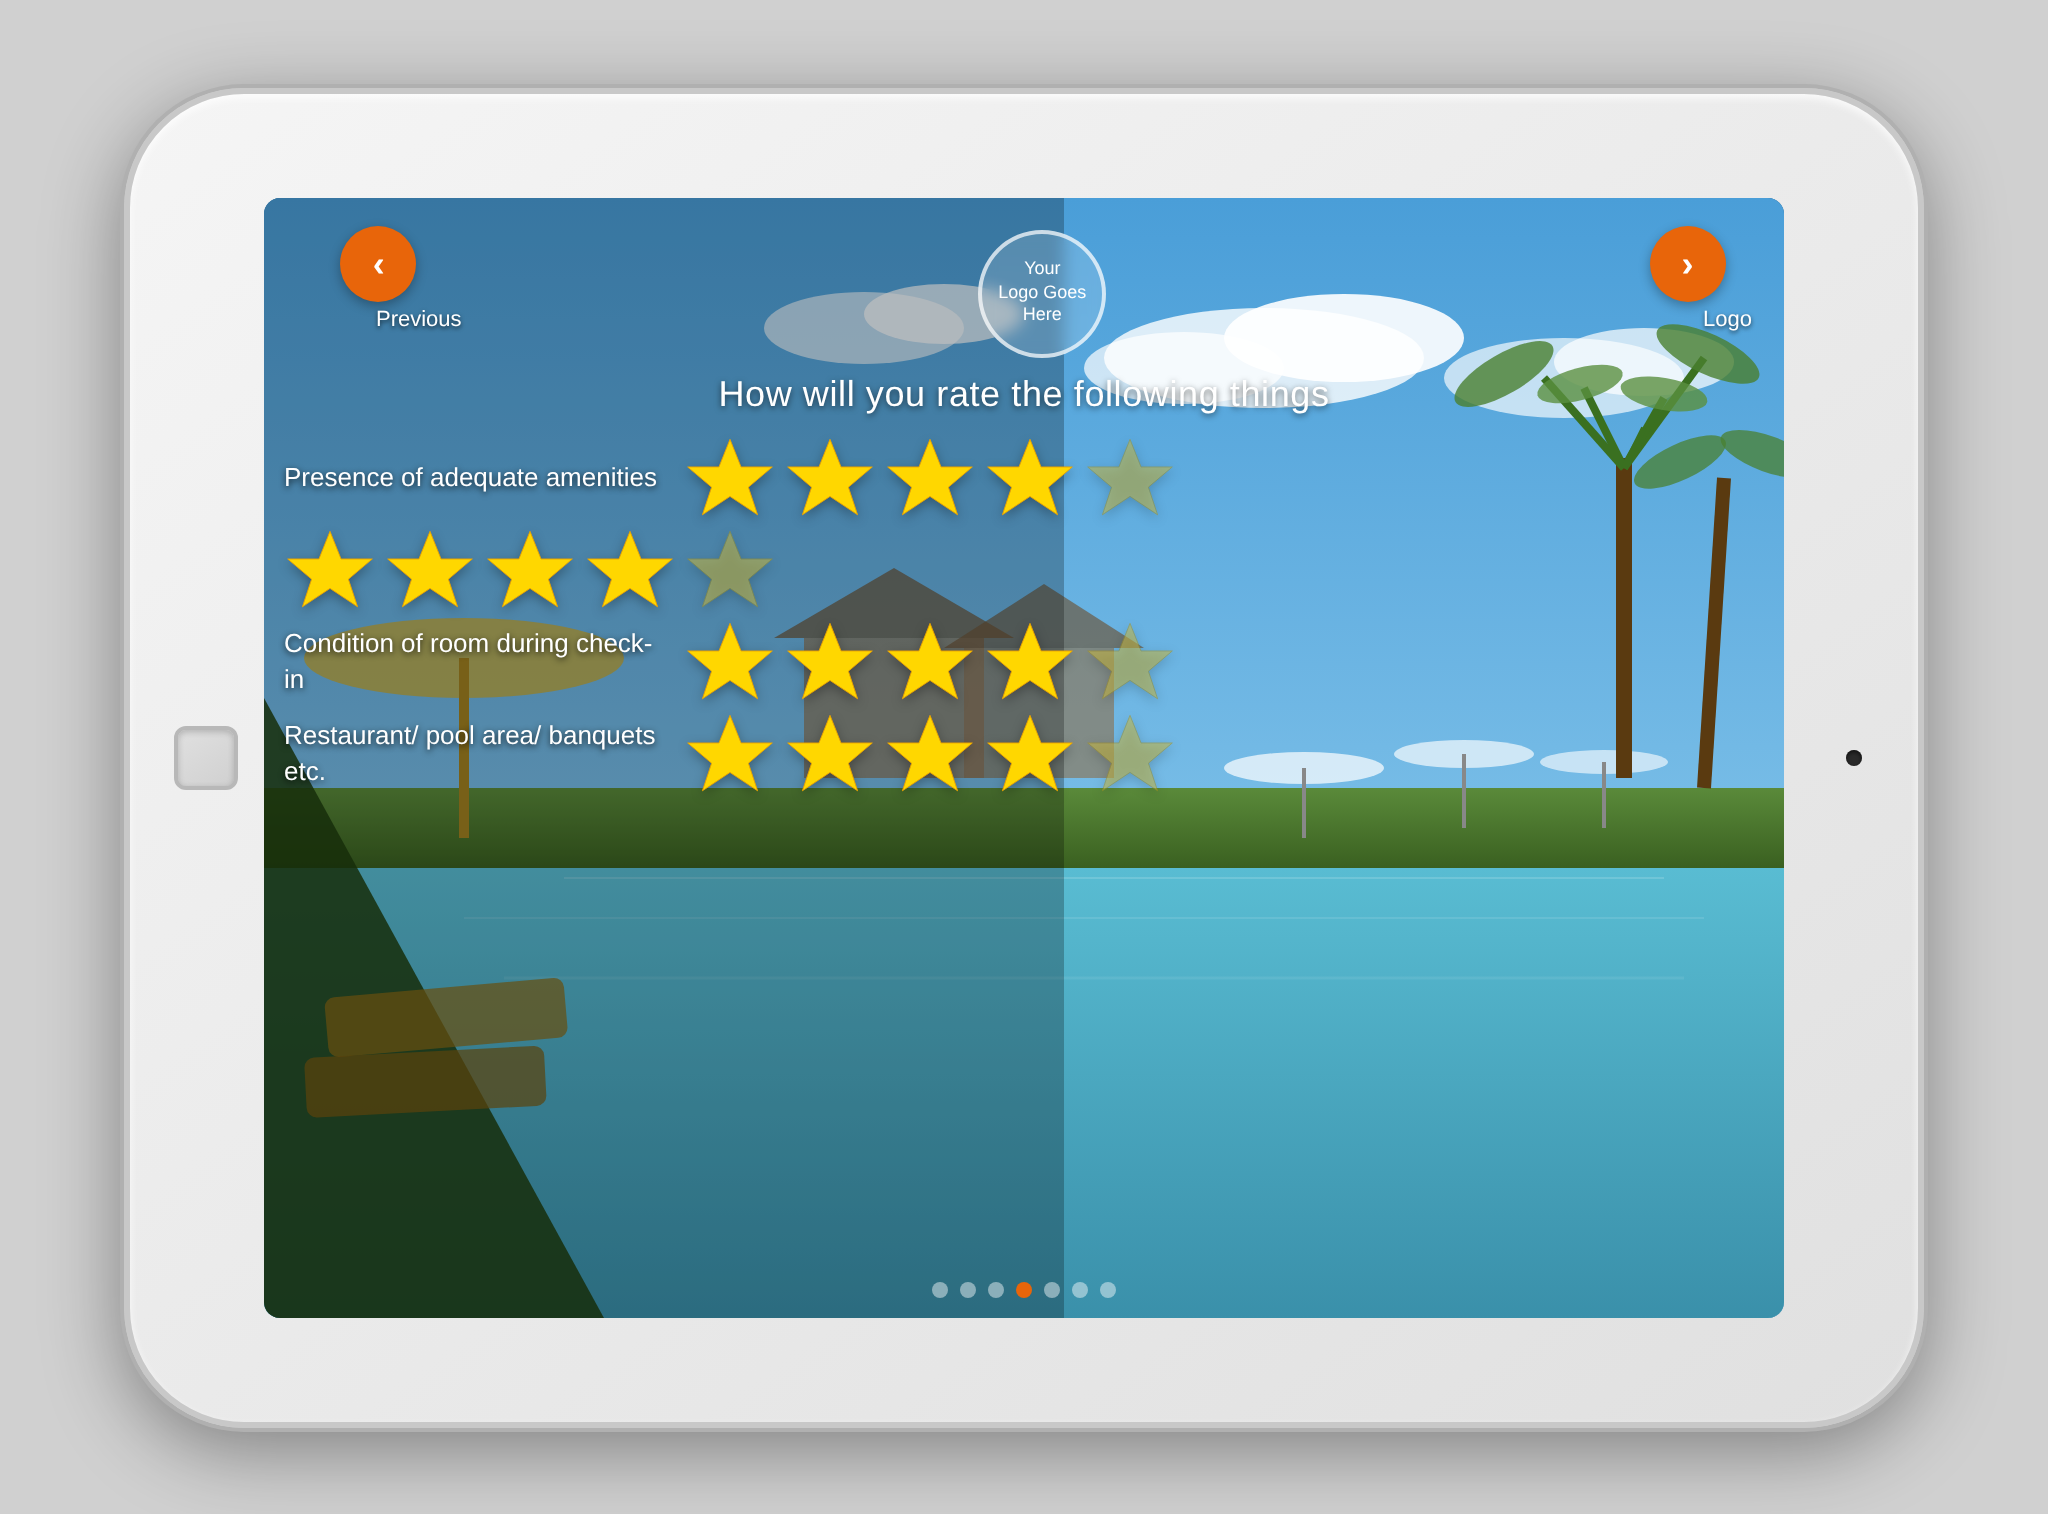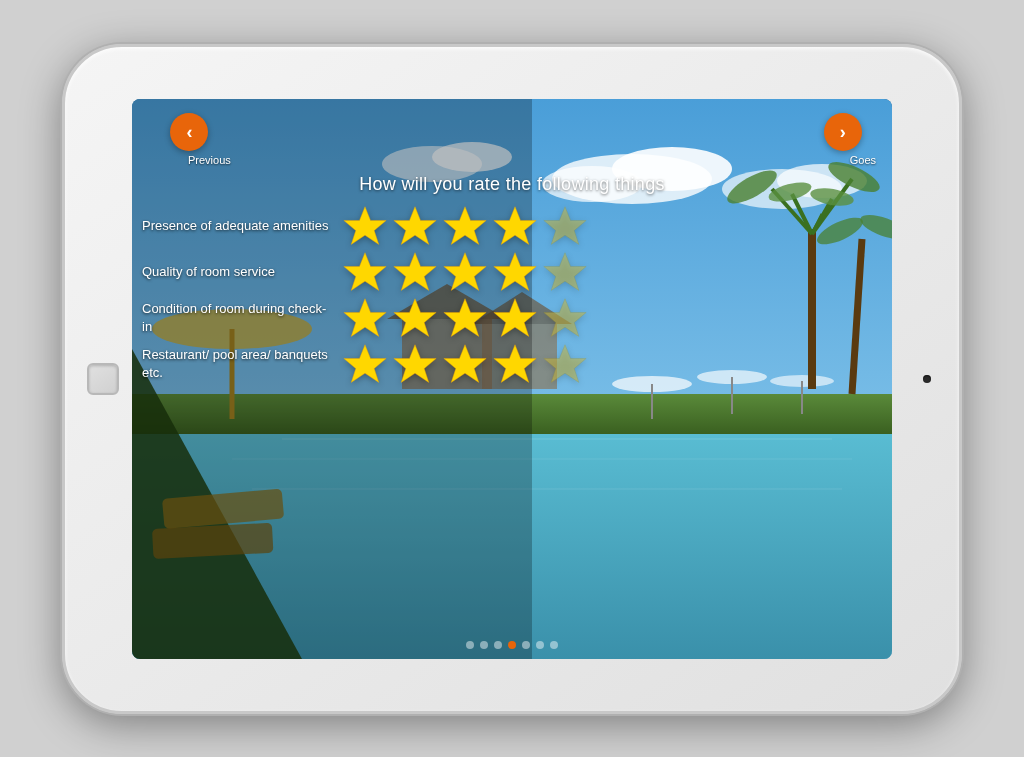--- a/index.html
+++ b/index.html
@@ -327,26 +327,31 @@
     <div class="content">
 
       <div class="header">
         <div class="nav-btn">
           <div class="nav-circle">
             <span class="arrow">‹</span>
           </div>
           <span class="nav-label">Previous</span>
         </div>
 
+        <div class="logo-circle">
+          <span>Your</span>
+          <span>Logo Goes</span>
+          <span>Here</span>
+        </div>
 
         <div class="nav-btn">
           <div class="nav-circle">
             <span class="arrow">›</span>
           </div>
-          <span class="nav-label">Goes</span>
+          <span class="nav-label">Logo</span>
         </div>
       </div>
 
       <div class="question-section">
         <span class="question-text">How will you rate the following things</span>
       </div>
 
       <div class="ratings-section" id="ratings-container">
       <div class="rating-row">
     <span class="rating-label">Presence of adequate amenities</span>
@@ -382,21 +387,20 @@
               <span class="star">
     <svg viewBox="0 0 50 48" xmlns="http://www.w3.org/2000/svg">
       <g class="star-empty">
         <polygon points="25,3 31,18 48,18 35,29 40,44 25,34 10,44 15,29 2,18 19,18"></polygon>
       </g>
     </svg>
   </span>
             </div>
   </div>
           <div class="rating-row">
-    <span class="rating-label">Quality of room service</span>
     <div class="stars-container">
               <span class="star">
     <svg viewBox="0 0 50 48" xmlns="http://www.w3.org/2000/svg">
       <g class="star-filled">
         <polygon points="25,3 31,18 48,18 35,29 40,44 25,34 10,44 15,29 2,18 19,18"></polygon>
       </g>
     </svg>
   </span>
               <span class="star">
     <svg viewBox="0 0 50 48" xmlns="http://www.w3.org/2000/svg">

